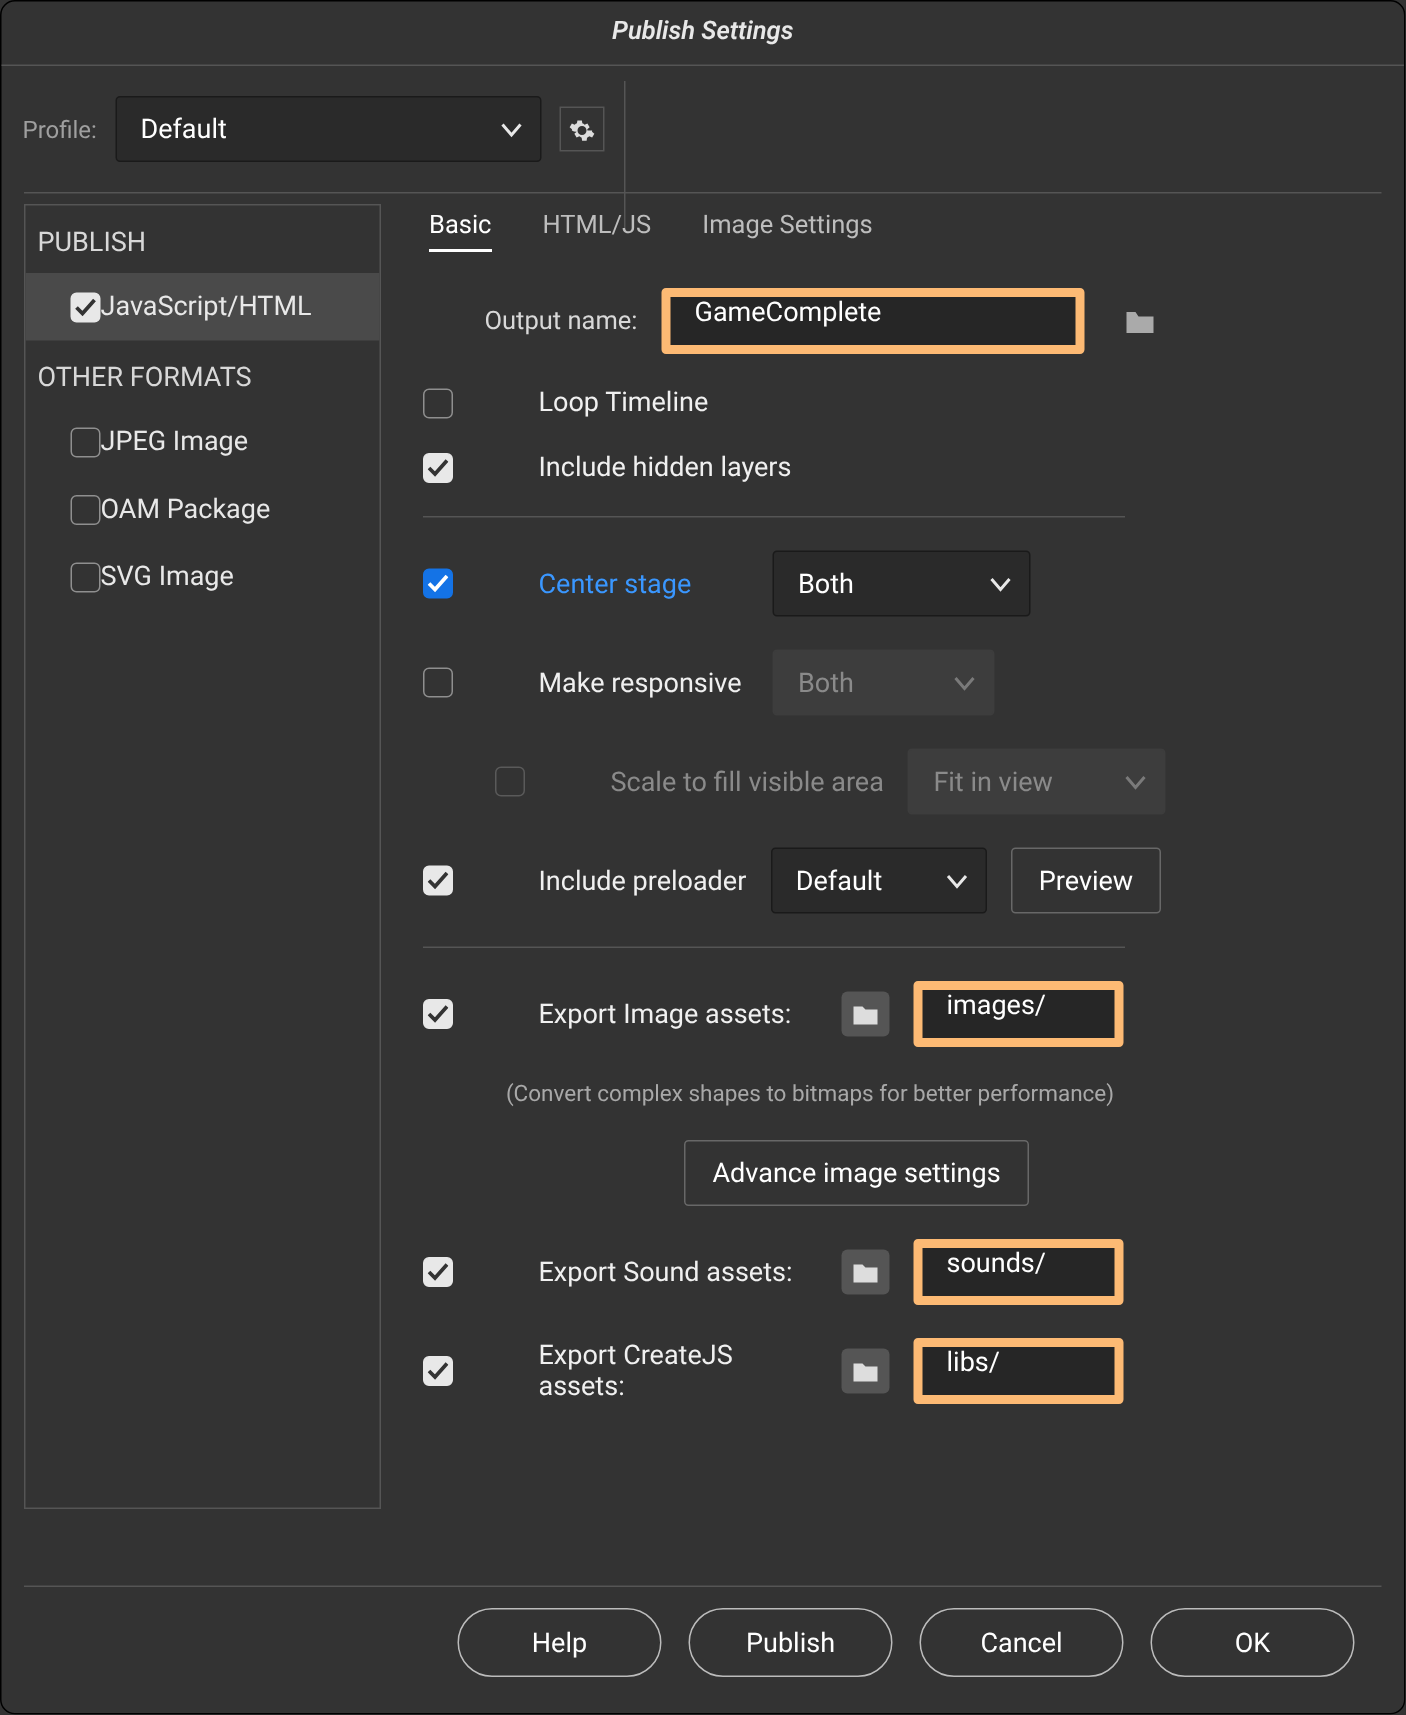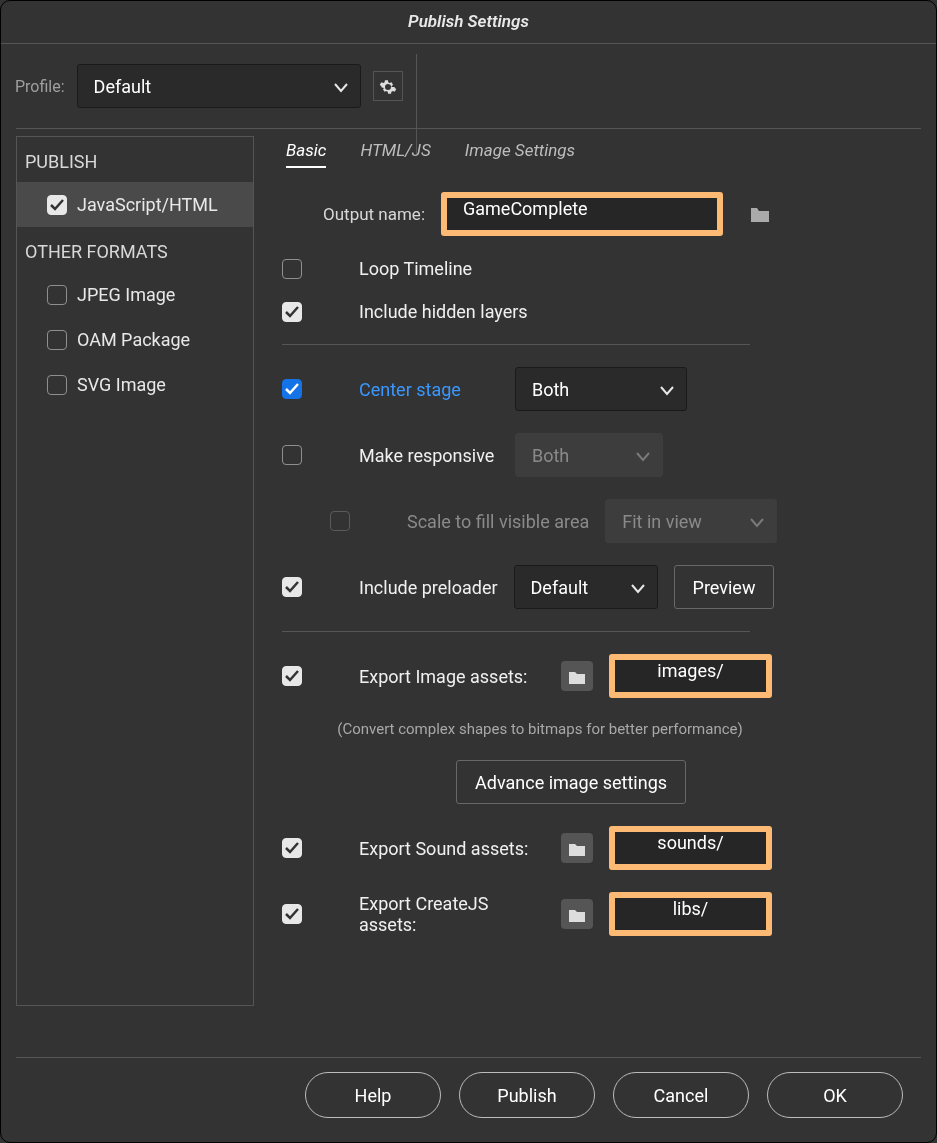--- a/index.html
+++ b/index.html
@@ -84,39 +84,38 @@
     background:#333;
     margin-top:8px;
     height:870px;
   }
   .sidebar-heading {
     color:#d8d8d8;
     font-size:18px;
     padding:14px 8px 10px 8px;
   }
   .sidebar-item {
-    display:flex; align-items:center; gap:10px;
+    display:flex; align-items:center; gap:0;
     padding:12px 8px 12px 30px;
     font-size:18px;
     color:#e8e8e8;
   }
   .sidebar-item.selected {
     background:#4a4a4a;
   }
   .main {
     flex:1;
     padding:12px 8px 0 14px;
   }
   .tabs {
     display:flex; gap:34px;
     font-size:17px;
     color:#bdbdbd;
     padding-left:4px;
     margin-bottom:24px;
-    font-style:italic;
   }
   .tab.active { color:#fff; border-bottom:2px solid #fff; padding-bottom:6px; }
   .tab { padding-bottom:6px; cursor:pointer;}
 
   .row {
     display:flex;
     align-items:center;
     gap:16px;
     margin-bottom:22px;
   }
@@ -127,21 +126,21 @@
 
   .input {
     background:#262626;
     border:6px solid #fdba74;
     border-radius:3px;
     color:#fff;
     height:44px;
     padding:0 16px;
     font-size:18px;
   }
-  .input.short { width:163px;text-align:center; }
+  .input.short { width:140px; }
 
   .checkbox {
     width:20px; height:20px;
     border:1.5px solid #8f8f8f;
     border-radius:4px;
     display:inline-flex;
     align-items:center; justify-content:center;
     flex-shrink:0;
   }
   .checkbox.checked.blue { background:#1473e6; border-color:#1473e6; }

